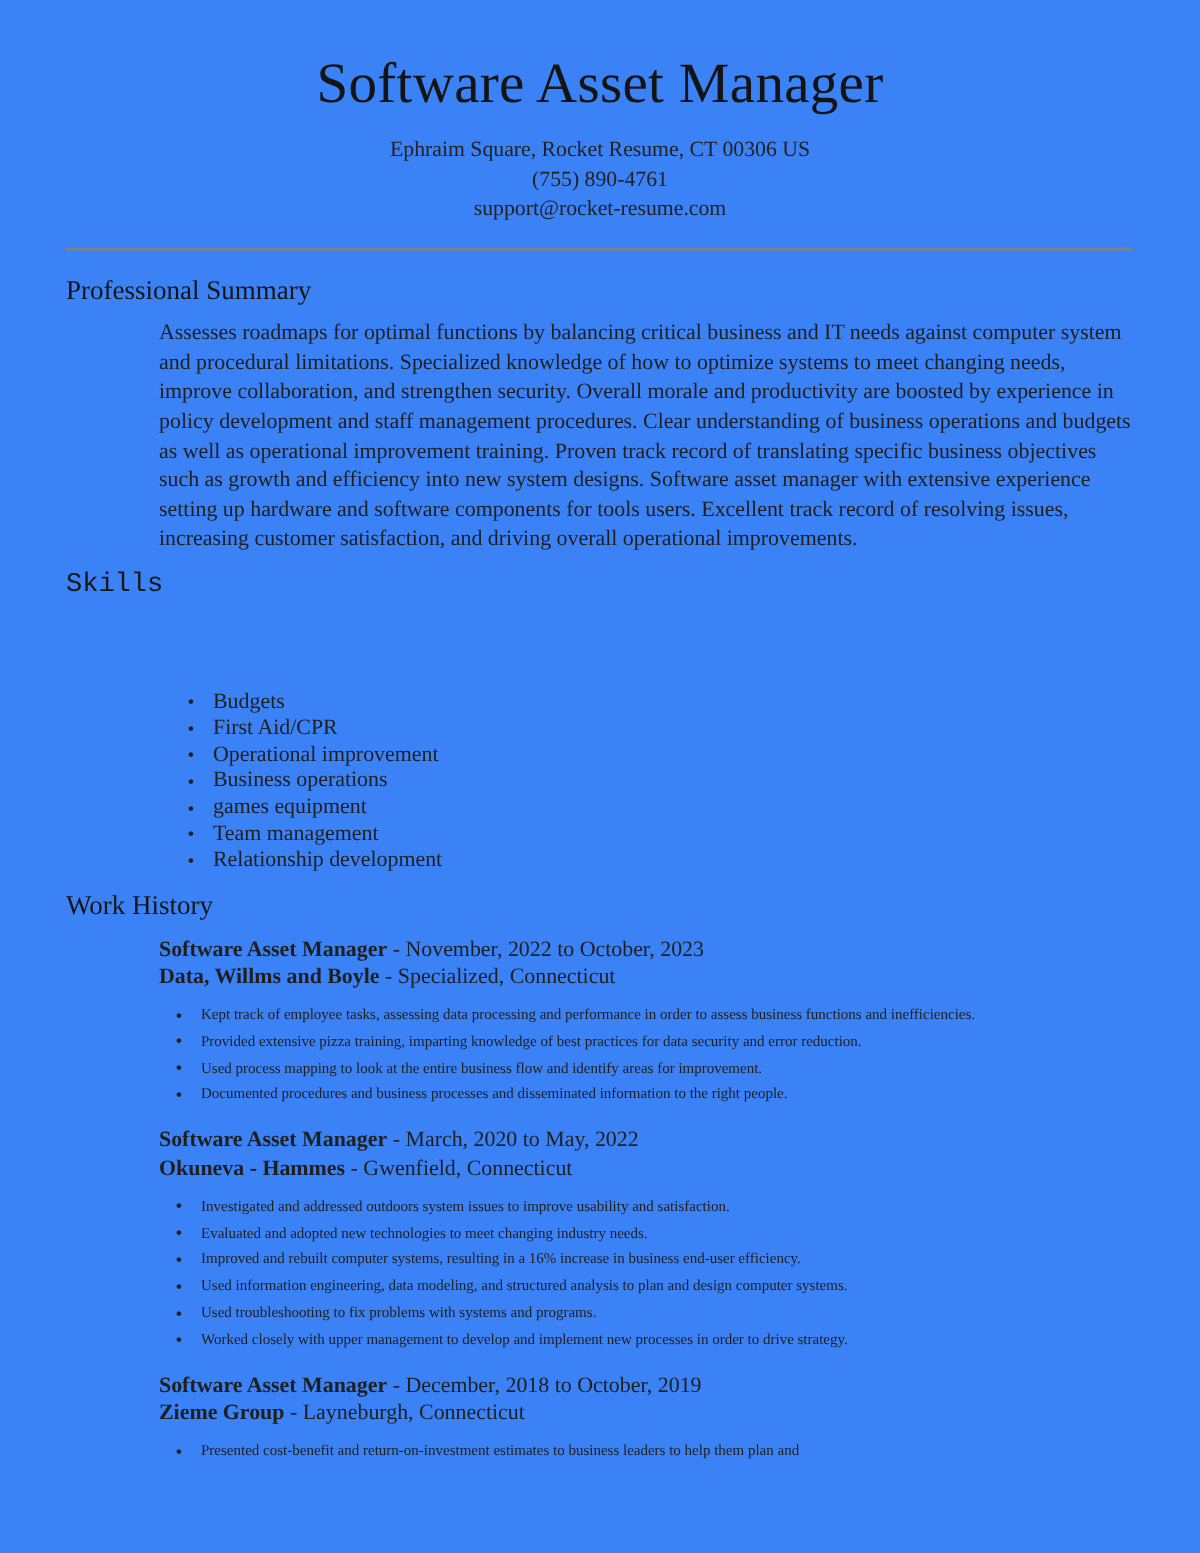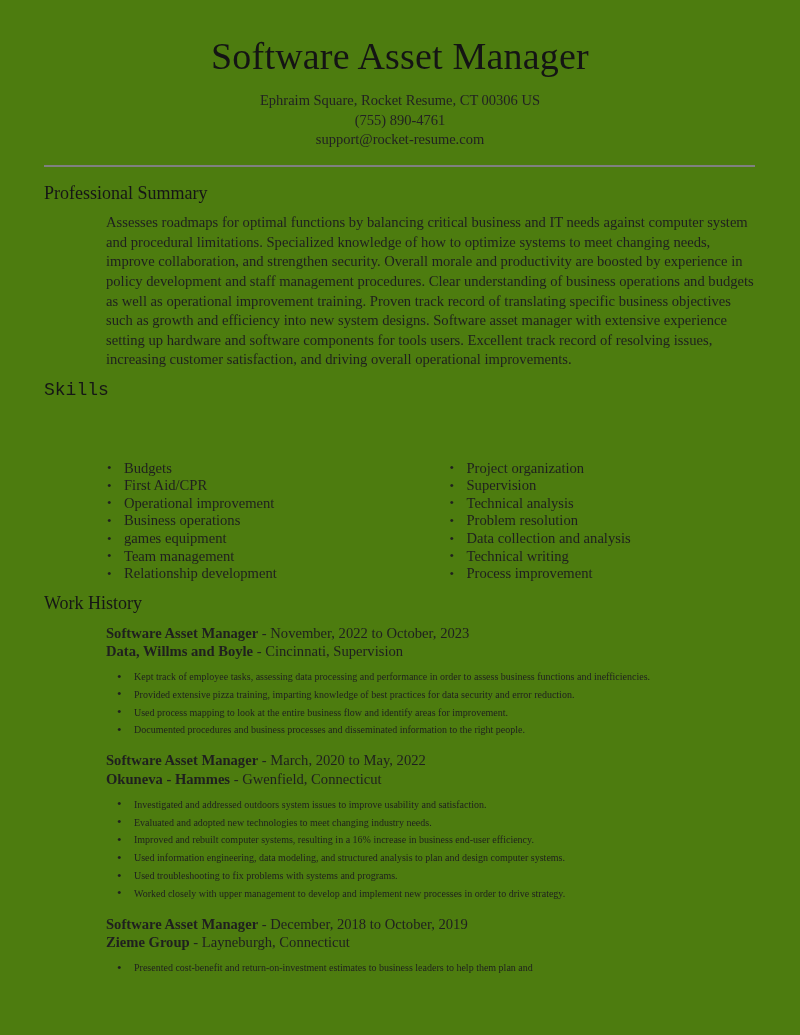--- a/index.html
+++ b/index.html
@@ -4,21 +4,21 @@
 <style>
   html, body {
     margin: 0;
     padding: 0;
     background: #ffffff;
   }
   .page {
     position: relative;
     width: 800px;
     height: 1035px;
-    background: #4d7c0f;
+    background: #3b82f6;
     overflow: hidden;
     font-family: "Liberation Serif", "DejaVu Serif", serif;
     color: #1b1b1b;
     box-sizing: border-box;
   }
 
   
   .resume-header {
     padding-top: 36px;
     text-align: center;
@@ -163,42 +163,31 @@
           <ul class="bullets" id="skills-left">
               <li>Budgets</li>
               <li>First Aid/CPR</li>
               <li>Operational improvement</li>
               <li>Business operations</li>
               <li>games equipment</li>
               <li>Team management</li>
               <li>Relationship development</li>
             </ul>
         </div>
-        <div class="skills-col">
-          <ul class="bullets" id="skills-right">
-              <li>Project organization</li>
-              <li>Supervision</li>
-              <li>Technical analysis</li>
-              <li>Problem resolution</li>
-              <li>Data collection and analysis</li>
-              <li>Technical writing</li>
-              <li>Process improvement</li>
-            </ul>
-        </div>
       </div>
     </div>
   </div>
 
   <div class="section">
     <h2 class="section-heading work-heading">Work History</h2>
     <div class="section-body">
       <div id="jobs-container">
           <div class="job">
             <div class="job-line"><span class="b">Software Asset Manager</span> - <span>November, 2022 to October, 2023</span></div>
-            <div class="job-line"><span class="b">Data, Willms and Boyle</span> - <span>Cincinnati, Supervision</span></div>
+            <div class="job-line"><span class="b">Data, Willms and Boyle</span> - <span>Specialized, Connecticut</span></div>
             <ul class="job-bullets">
               <li>Kept track of employee tasks, assessing data processing and performance in order to assess business functions and inefficiencies.</li>
               <li>Provided extensive pizza training, imparting knowledge of best practices for data security and error reduction.</li>
               <li>Used process mapping to look at the entire business flow and identify areas for improvement.</li>
               <li>Documented procedures and business processes and disseminated information to the right people.</li>
             </ul>
           </div>
           <div class="job">
             <div class="job-line"><span class="b">Software Asset Manager</span> - <span>March, 2020 to May, 2022</span></div>
             <div class="job-line"><span class="b">Okuneva - Hammes</span> - <span>Gwenfield, Connecticut</span></div>

